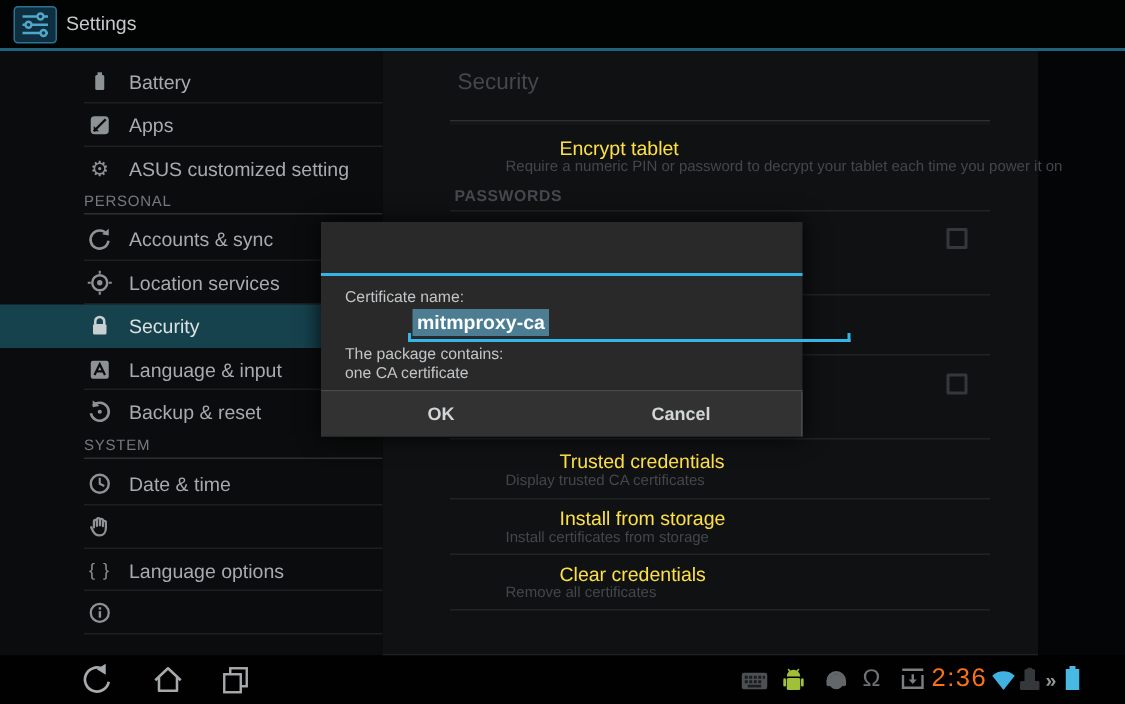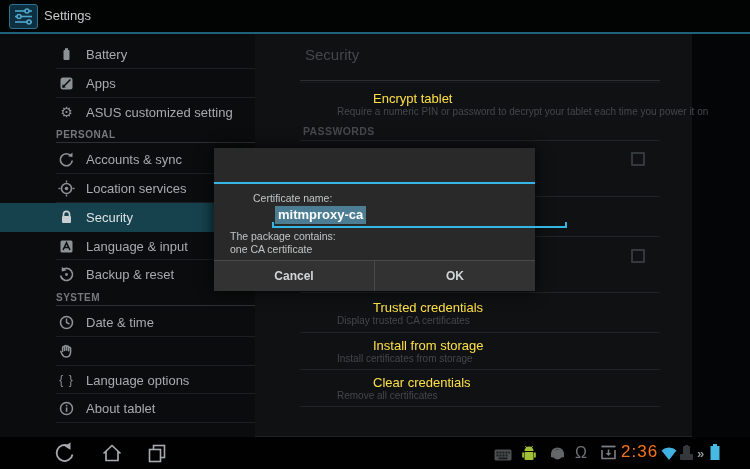--- a/index.html
+++ b/index.html
@@ -20,39 +20,39 @@
   #right-strip { left:692px; top:34px; width:58px; height:403px; background:#040506; }
 
   
   .side-row { left:0; width:255px; height:29px;text-decoration:underline; }
   .side-row .lbl { position:absolute; left:86px; top:0; height:29px; line-height:29px; font-size:13px; color:#a6abaf; white-space:nowrap; }
   .side-row .ic { position:absolute; left:57px; top:5px; width:19px; height:19px; text-align:center; }
   .side-row.sel { background:#16424e; }
   .side-row.sel .lbl { color:#dde1e3; }
   .side-div { left:56px; width:199px; height:1px; background:#1d2022; }
   .side-header { left:0; width:255px; height:16px; }
-  .side-header .lbl { position:absolute; left:56px; bottom:3px; font-size:10px; font-weight:bold; letter-spacing:0.5px; color:#75797d; }
+  .side-header .lbl { position:absolute; left:56px; bottom:3px; font-size:10px; font-weight:normal; letter-spacing:0.5px; color:#75797d; }
   .side-header .rule { position:absolute; left:56px; bottom:0; width:199px; height:1px; background:#2c3033; }
   .glyph-ic { font-size:14px; color:#8d9294; line-height:19px; }
 
   
   #sec-title { left:305px; top:46px; font-size:15px; color:#42484b; }
   .tab-rule-a { left:300px; width:360px; height:1px; background:#2b2f31; }
   .tab-rule-b { left:300px; width:360px; height:1px; background:#17191b; }
   .row-title { position:absolute; left:337px; font-size:13px; color:#fde047;margin-left:36px; }
   .row-sub { position:absolute; left:337px; font-size:10px; color:#43474b; }
   .sec-header { position:absolute; left:303px; font-size:10.5px; font-weight:bold; letter-spacing:0.4px; color:#45494d; }
   .c-div { left:300px; width:360px; height:1px; background:#212426; }
   .checkbox { width:14px; height:14px; border:2px solid #33383b; border-radius:1px; background:transparent; }
 
   
   #dialog { left:214px; top:148px; width:321px; height:143px; background:#292929; box-shadow:0 0 14px rgba(0,0,0,0.85); }
   #dialog-title { left:16px; top:0; height:33px; line-height:36px; font-size:15px; color:#33b5e5; }
   #dialog-title-rule { left:0; top:34px; width:321px; height:2px; background:#33b5e5; }
-  #dlg-field-label { left:16px; top:44px; font-size:10.5px; color:#c2c5c7;margin-left:23px; }
+  #dlg-field-label { left:16px; top:44px; font-size:10.5px; color:#c2c5c7; }
   #dlg-input { left:13px; top:58px; width:295px; height:20px;margin-left:45px; }
   #dlg-input-text { position:absolute; left:3px; top:0; font-size:13px; font-weight:bold; color:#fbfdfe; background:#4c7d92; padding:1px 3px 2px 3px; }
   #dlg-input-underline { position:absolute; left:0; bottom:-2px; width:295px; height:2px; background:#33b5e5; }
   #dlg-input-underline .cap { position:absolute; bottom:0; width:2px; height:6px; background:#33b5e5; }
   #dlg-pkg1 { left:16px; top:82px; font-size:10.5px; color:#c2c5c7; }
   #dlg-pkg2 { left:16px; top:95px; font-size:10.5px; color:#c2c5c7; }
   #dlg-buttons { left:0; top:112px; width:321px; height:31px; border-top:1px solid #4a4a4a; display:flex; }
   .dlg-btn { flex:1; background:#323232; color:#d2d6d8; font-size:12px; font-weight:bold; text-align:center; line-height:30px; }
   .dlg-btn.first { border-right:1px solid #4a4a4a; }
 
@@ -210,21 +210,20 @@
     <div class="side-div abs" style="top:359px"></div>
 
     <div class="side-row abs" style="top:360px">
       <span class="ic">
         <svg width="19" height="19" viewBox="0 0 19 19" fill="none">
             <circle cx="9.5" cy="9.5" r="6" stroke="#8d9294" stroke-width="1.5"></circle>
             <rect x="8.8" y="8.4" width="1.6" height="4.4" fill="#8d9294"></rect>
             <rect x="8.8" y="5.8" width="1.6" height="1.6" fill="#8d9294"></rect>
           </svg>
       </span>
-      <span class="lbl">About tablet</span>
     </div>
     <div class="side-div abs" style="top:388px"></div>
   </div>
 
   <div id="right-pane" class="abs"></div>
   <div id="right-strip" class="abs"></div>
 
   <div id="sec-title" class="abs">Security</div>
   <div class="tab-rule-a abs" style="top:80px"></div>
   <div class="tab-rule-b abs" style="top:82px"></div>
@@ -259,22 +258,22 @@
     <div id="dlg-input" class="abs">
       <span id="dlg-input-text">mitmproxy-ca</span>
       <span id="dlg-input-underline">
         <span class="cap" style="left:0"></span>
         <span class="cap" style="right:0"></span>
       </span>
     </div>
     <div id="dlg-pkg1" class="abs">The package contains:</div>
     <div id="dlg-pkg2" class="abs">one CA certificate</div>
     <div id="dlg-buttons" class="abs">
+      <div class="dlg-btn">OK</div>
       <div class="dlg-btn first">Cancel</div>
-      <div class="dlg-btn">OK</div>
     </div>
   </div>
 
   <div id="navbar" class="abs">
     <span class="nav-ic" style="left:53px">
       <svg width="24" height="24" viewBox="0 0 24 24" fill="none">
           <path d="M15.5 5 A8 8 0 1 0 19.5 13.5" stroke="#a6aaad" stroke-width="1.8"></path>
           <path d="M17.5 1.5 L11.5 5.2 L17.5 8.8 Z" fill="#a6aaad"></path>
         </svg>
     </span>

